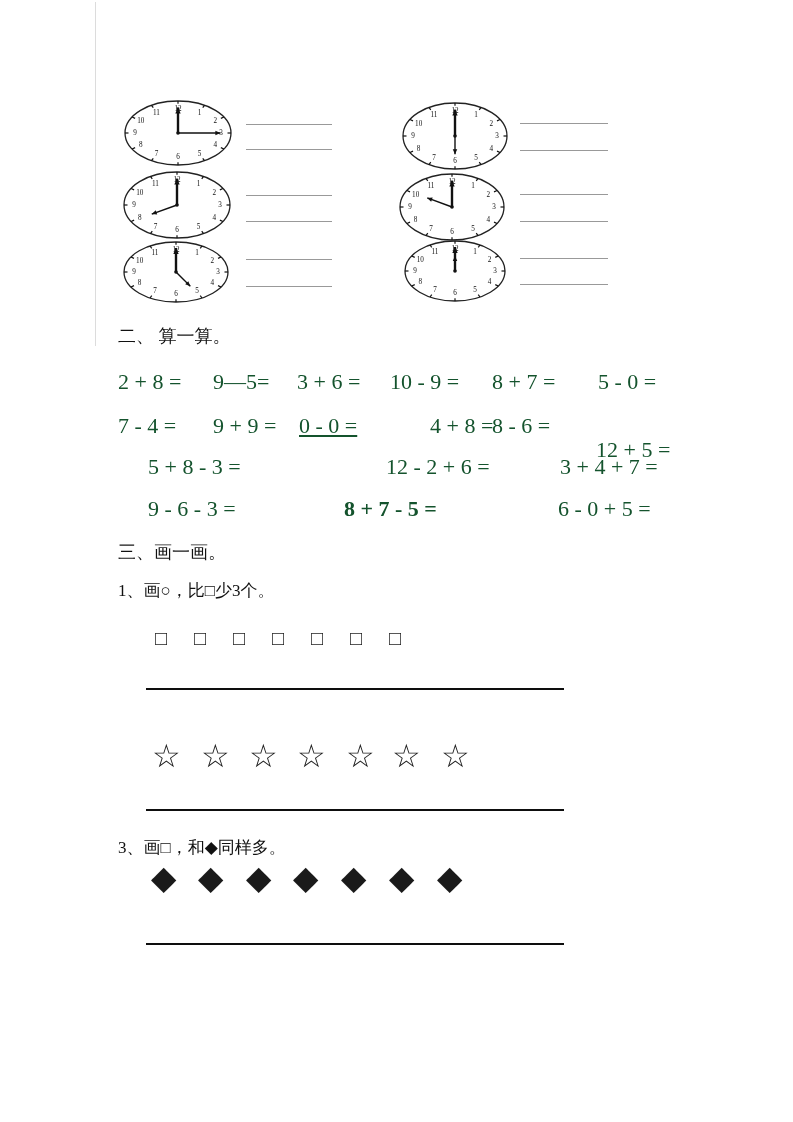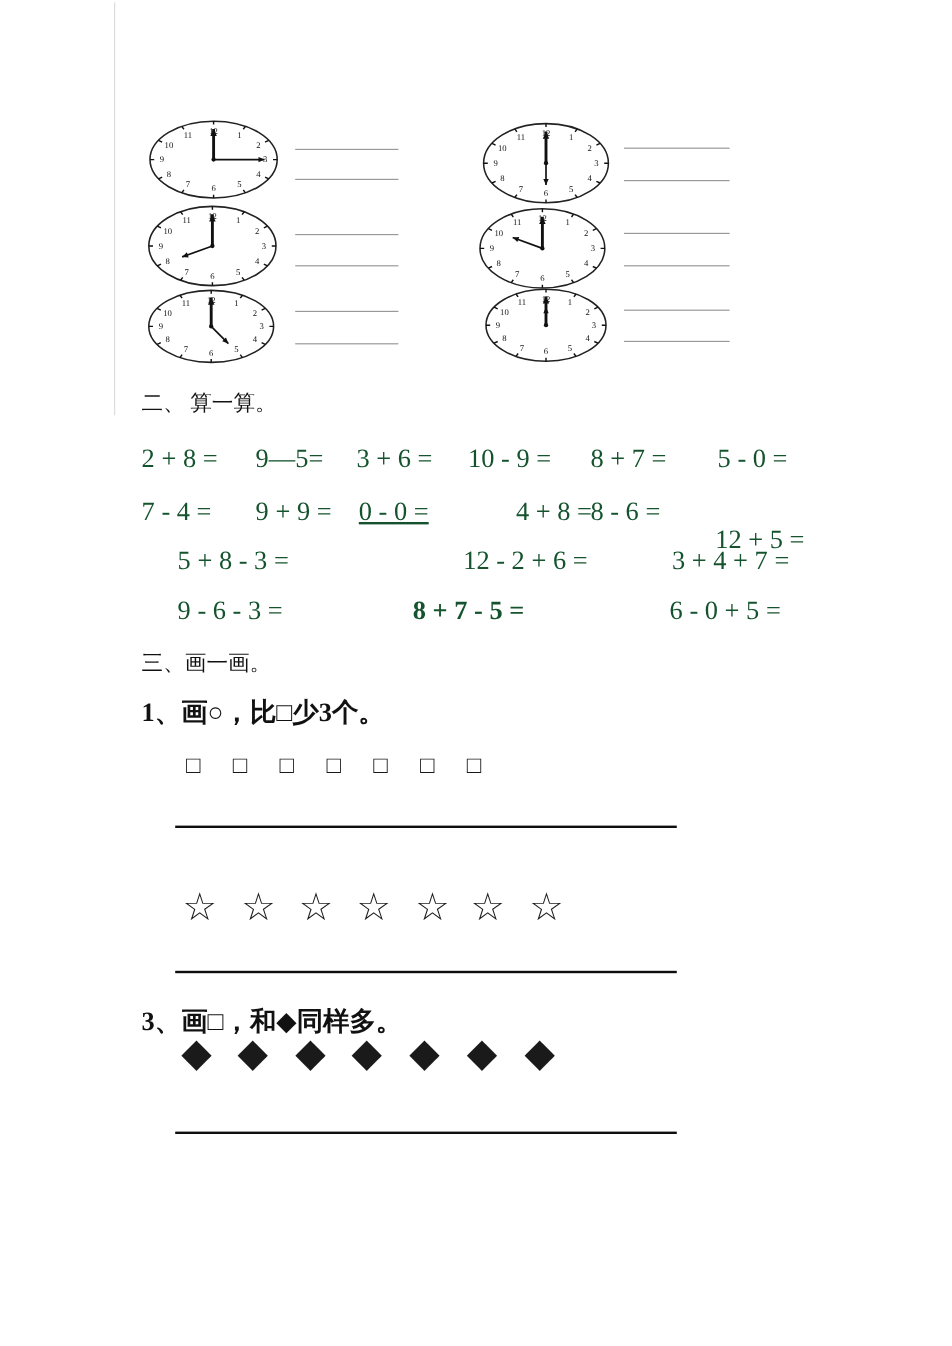--- a/index.html
+++ b/index.html
@@ -8,21 +8,21 @@
     width:793px;height:1122px;
     background:#ffffff;
     font-family:"Liberation Serif","DejaVu Serif",serif;
     color:#1a1a1a;
     overflow:hidden;
   }
   .vline{position:absolute;width:1px;background:#dcdcdc;}
   .answer-line{position:absolute;height:1px;background:#999;}
   .heading{position:absolute;font-size:18px;white-space:pre;color:#111;}
   .prob{position:absolute;font-size:22px;white-space:pre;color:#14532d;}
-  .item-label{position:absolute;font-size:22px;white-space:pre;color:#111;font-weight:bold;}
+  .item-label{position:absolute;font-size:17px;white-space:pre;color:#111;}
   .shape{position:absolute;color:#1a1a1a;line-height:1;}
   .rule{position:absolute;background:#0e0e0e;}
   .clock{position:absolute;}
   svg text{font-family:"Liberation Serif","DejaVu Serif",serif;}
 </style>
 </head>
 <body>
 
 <div class="page">
   <div class="vline" style="left:95px;top:2px;height:344px;"></div>

